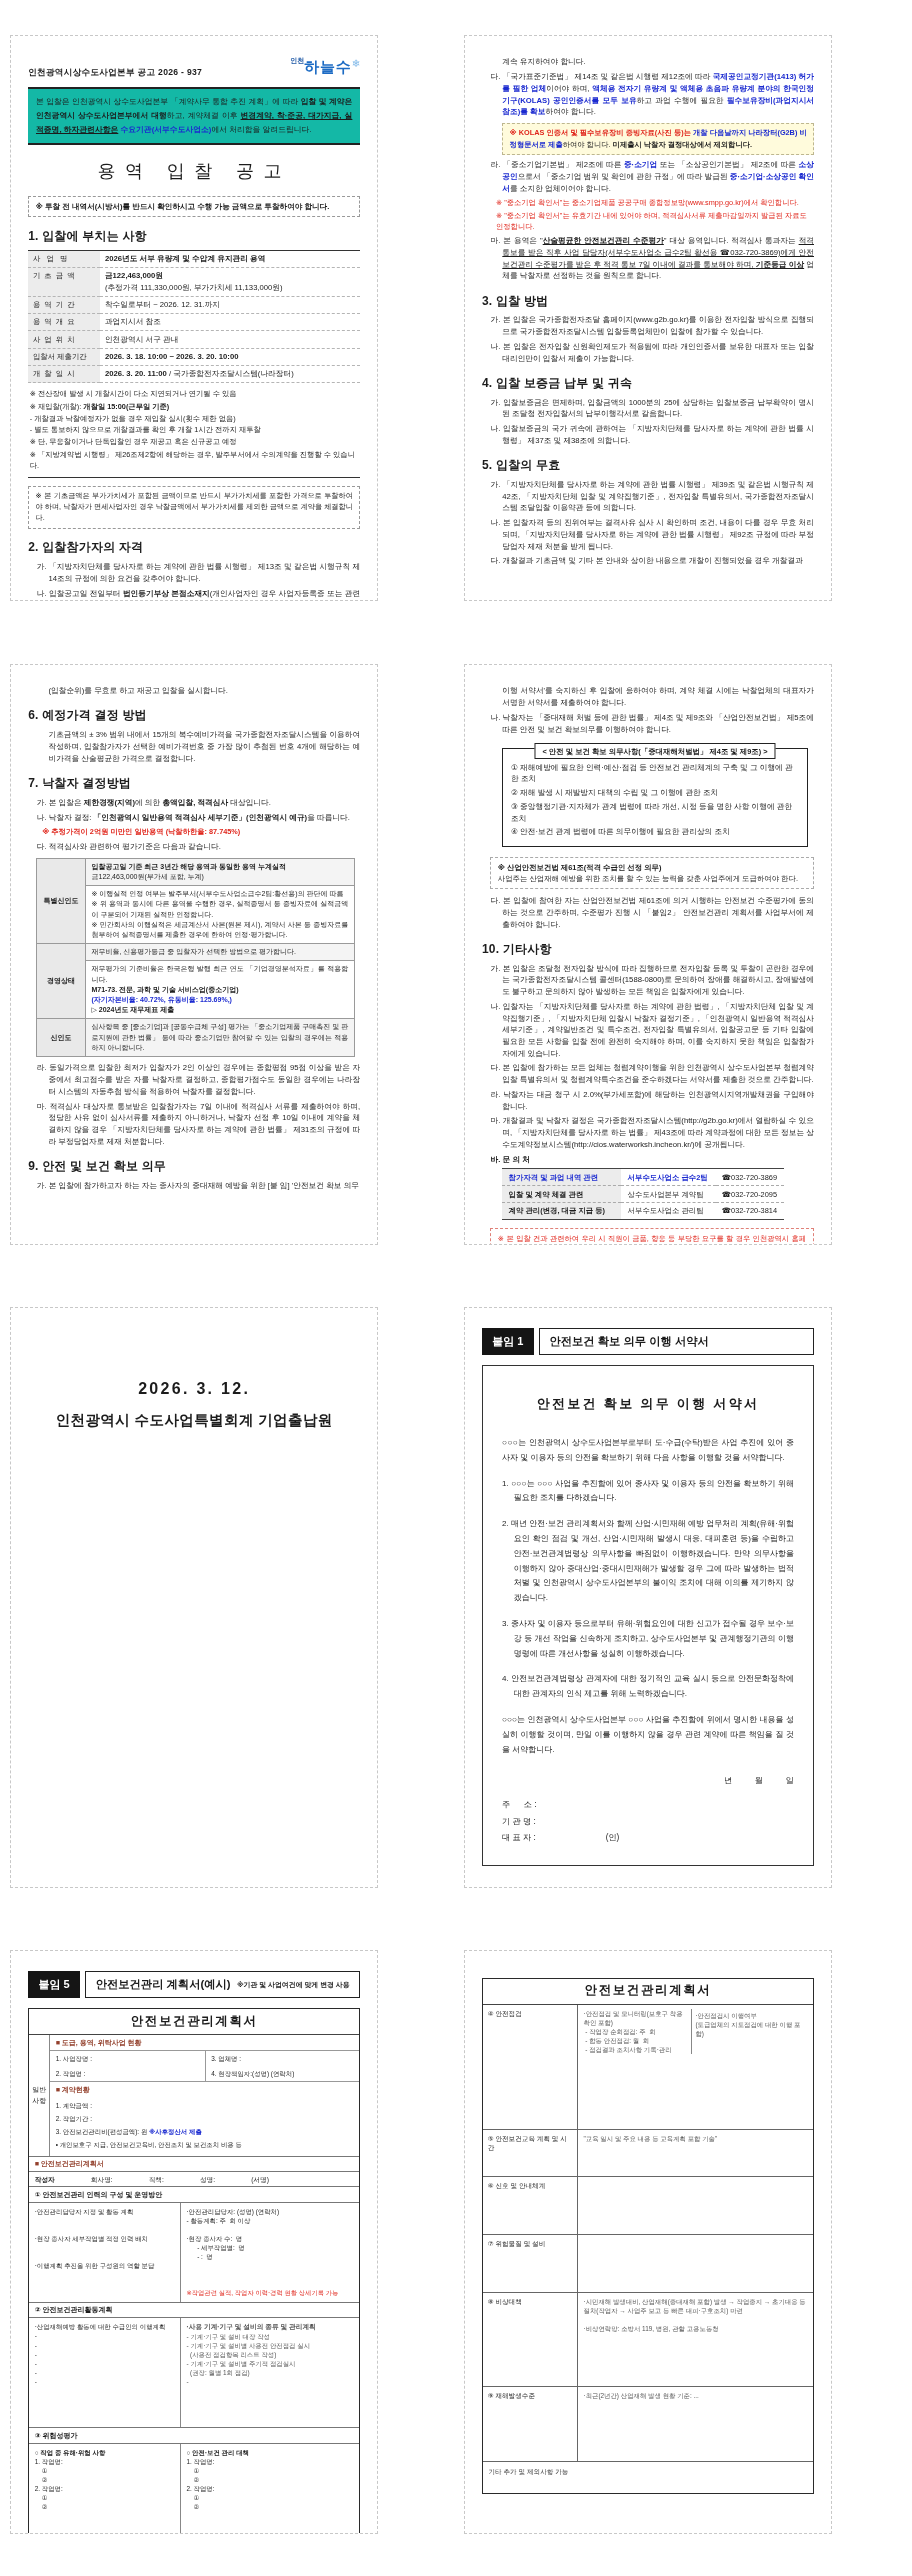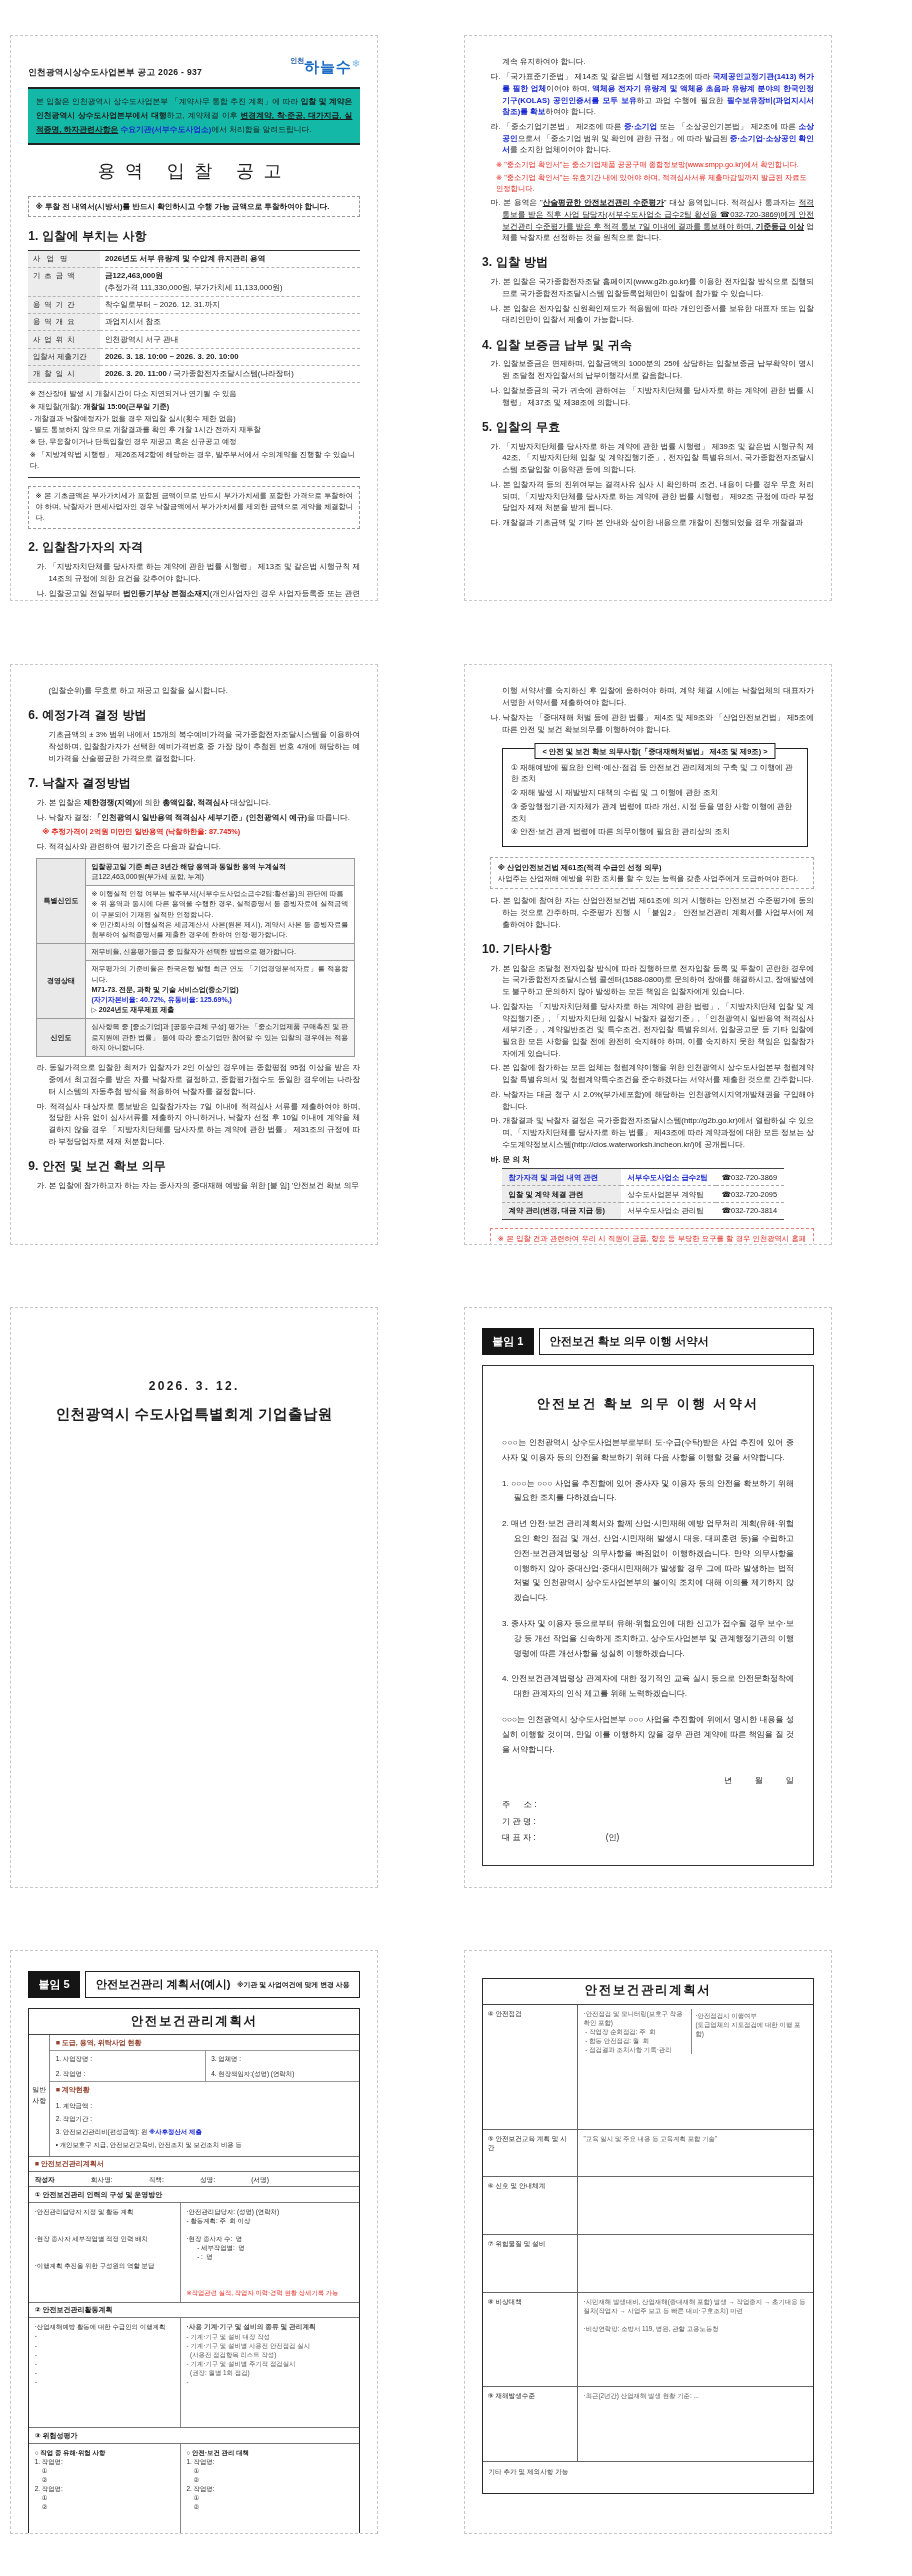--- a/index.html
+++ b/index.html
@@ -51,21 +51,21 @@
   .lawbox{border:0.8px dashed #aaa;padding:3.9px 7px;margin:6.3px 0 6.3px 7.8px;font-size:7.4px}
   table.ct{border-collapse:collapse;margin:3.1px 0 7.8px 20.3px;border-top:1.2px solid #444;
     border-bottom:1.2px solid #444;font-size:7.4px;width:85%}
   .ct td{padding:2.3px 6.3px;border-bottom:0.8px dashed #aaa;white-space:nowrap}
   .ct tr:last-child td{border-bottom:none}
   .ct td.k{background:#ececec;font-weight:bold;width:119px}
   .reportbox{border:0.8px dashed #e08078;color:#e0251b;padding:4.7px 7px;margin-left:7.8px;
     font-size:7.3px;text-align:justify}
   
   .p5wrap{display:flex;flex-direction:column;align-items:center;padding-top:49px}
-  .p5-date{font-weight:bold;font-size:12px;letter-spacing:2.3px}
+  .p5-date{font-weight:bold;font-size:16px;letter-spacing:2.3px}
   .p5-org{font-weight:bold;font-size:14.5px;margin-top:7.8px;letter-spacing:0.4px}
   
   .att-head{display:flex;align-items:stretch;margin-bottom:9.4px}
   .att-badge{background:#151515;color:#fff;font-weight:bold;font-size:11px;padding:3.9px 10.2px;
     display:flex;align-items:center;white-space:nowrap}
   .att-title{border:1.2px solid #222;flex:1;font-weight:bold;font-size:11.3px;padding:3.9px 9.4px;
     margin-left:5.5px;display:flex;align-items:center;gap:6.3px}
   .att-note{font-size:6.9px;white-space:nowrap}
   
   .oath{border:1.6px solid #333;padding:20.3px 19px 9.4px;min-height:501px;display:flex;flex-direction:column}
@@ -168,20 +168,23 @@
   <div class="item">
     <span>나. 입찰공고일 전일부터 </span><span class="b">법인등기부상 본점소재지</span><span>(개인사업자인 경우 사업자등록증 또는 관련 법령에 따른 허가·인가·면허·등록·신고 등에 관련된 서류에 기재된 사업장의 소재지)가 </span><span class="b blue u">인천광역시 또는 서울특별시 또는 경기도</span>
   </div>
 </div>
 
 <div class="page" style="left:464px;top:35px;width:368px;height:566px">
   <div class="cont">계속 유지하여야 합니다.</div>
   <div class="item">
     <span>다. 「국가표준기준법」 제14조 및 같은법 시행령 제12조에 따라 </span><span class="b blue">국제공인교정기관(1413) 허가를 필한 업체</span><span>이어야 하며, </span><span class="b blue">액체용 전자기 유량계 및 액체용 초음파 유량계 분야의 한국인정기구(KOLAS) 공인인증서를 모두 보유</span><span>하고 과업 수행에 필요한 </span><span class="b blue">필수보유장비(과업지시서 참조)를 확보</span><span>하여야 합니다.</span>
   </div>
+  <div class="kolas">
+    <span class="b red">※ KOLAS 인증서 및 필수보유장비 증빙자료(사진 등)는 </span><span class="b blue">개찰 다음날까지 나라장터(G2B) 비정형문서로 제출</span><span>하여야 합니다. </span><span class="b">미제출시 낙찰자 결정대상에서 제외합니다.</span>
+  </div>
   <div class="item">
     <span>라. 「중소기업기본법」 제2조에 따른 </span><span class="b blue">중·소기업</span><span> 또는 「소상공인기본법」 제2조에 따른 </span><span class="b blue">소상공인</span><span>으로서 「중소기업 범위 및 확인에 관한 규정」에 따라 발급된 </span><span class="b blue">중·소기업·소상공인 확인서</span><span>를 소지한 업체이어야 합니다.</span>
   </div>
   <div class="redline">※ "중소기업 확인서"는 중소기업제품 공공구매 종합정보망(www.smpp.go.kr)에서 확인합니다.</div>
   <div class="redline">※ "중소기업 확인서"는 유효기간 내에 있어야 하며, 적격심사서류 제출마감일까지 발급된 자료도 인정합니다.</div>
   <div class="item">
     <span>마. 본 용역은 "</span><span class="b u">산술평균한 안전보건관리 수준평가</span><span>" 대상 용역입니다. 적격심사 통과자는 </span><span class="u">적격 통보를 받은 직후 사업 담당자(서부수도사업소 급수2팀 황선용 ☎032-720-3869)에게 안전보건관리 수준평가를 받은 후 적격 통보 7일 이내에 결과를 통보해야 하며, </span><span class="b u">기준등급 이상</span><span> 업체를 낙찰자로 선정하는 것을 원칙으로 합니다.</span>
   </div>
   <div class="sec-h">3. 입찰 방법</div>
   <div class="item">가. 본 입찰은 국가종합전자조달 홈페이지(www.g2b.go.kr)를 이용한 전자입찰 방식으로 집행되므로 국가종합전자조달시스템 입찰등록업체만이 입찰에 참가할 수 있습니다.</div>

